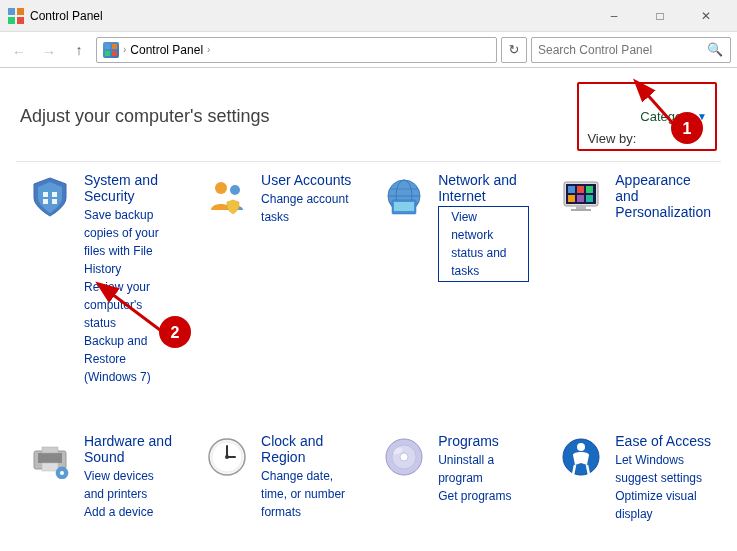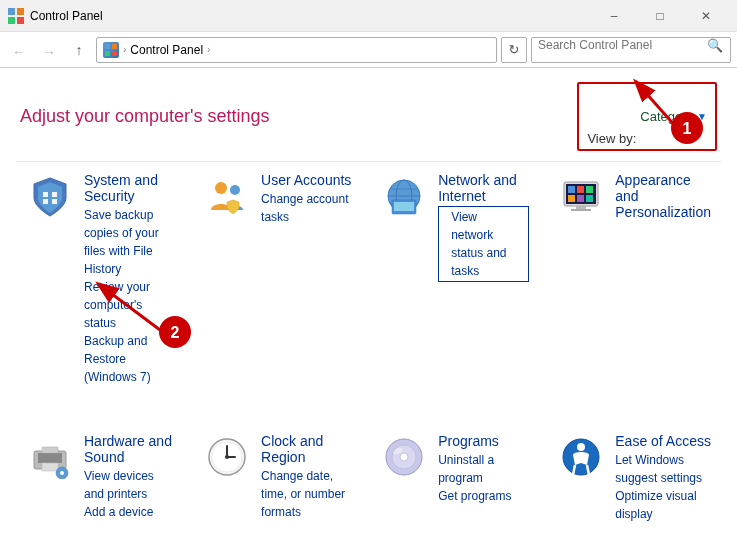--- a/index.html
+++ b/index.html
@@ -105,21 +105,21 @@
       background: #fff;
       border-radius: 2px;
       font-size: 13px;
       color: #555;
     }
     .search-box {
       width: 200px;
       height: 26px;
       border: 1px solid #abadb3;
       display: flex;
-      align-items: flex-start;
+      align-items: center;
       padding: 0 6px;
       background: #fff;
       border-radius: 2px;
     }
     .search-box input {
       border: none;
       outline: none;
       font-size: 12px;
       color: #888;
       background: transparent;
@@ -139,21 +139,21 @@
     
     .content-header {
       display: flex;
       align-items: center;
       justify-content: space-between;
       padding: 14px 20px 10px 20px;
     }
     .page-title {
       font-size: 18px;
       font-weight: 300;
-      color: #be185d;
+      color: #404040;
     }
     .view-by {
       display: flex;
       align-items: center;
       gap: 4px;
       font-size: 13px;
       border: 2px solid #cc0000;
       padding: 3px 8px;
       border-radius: 2px;
       position: relative;

